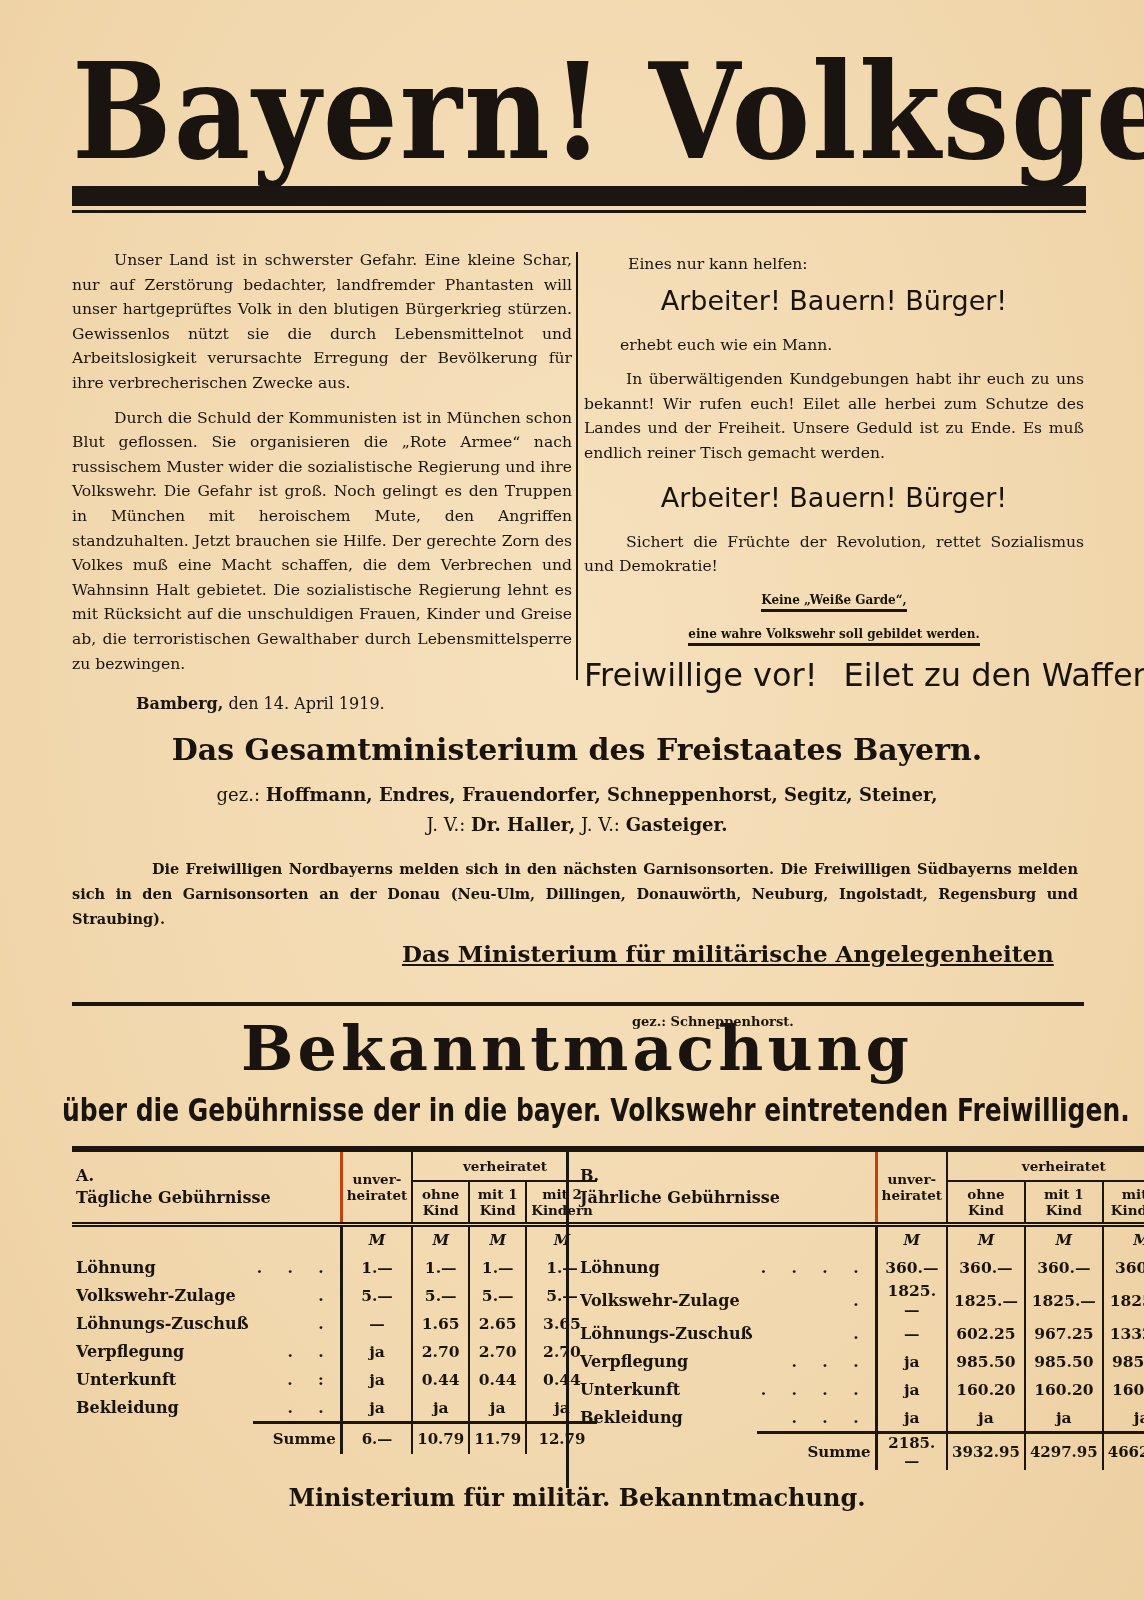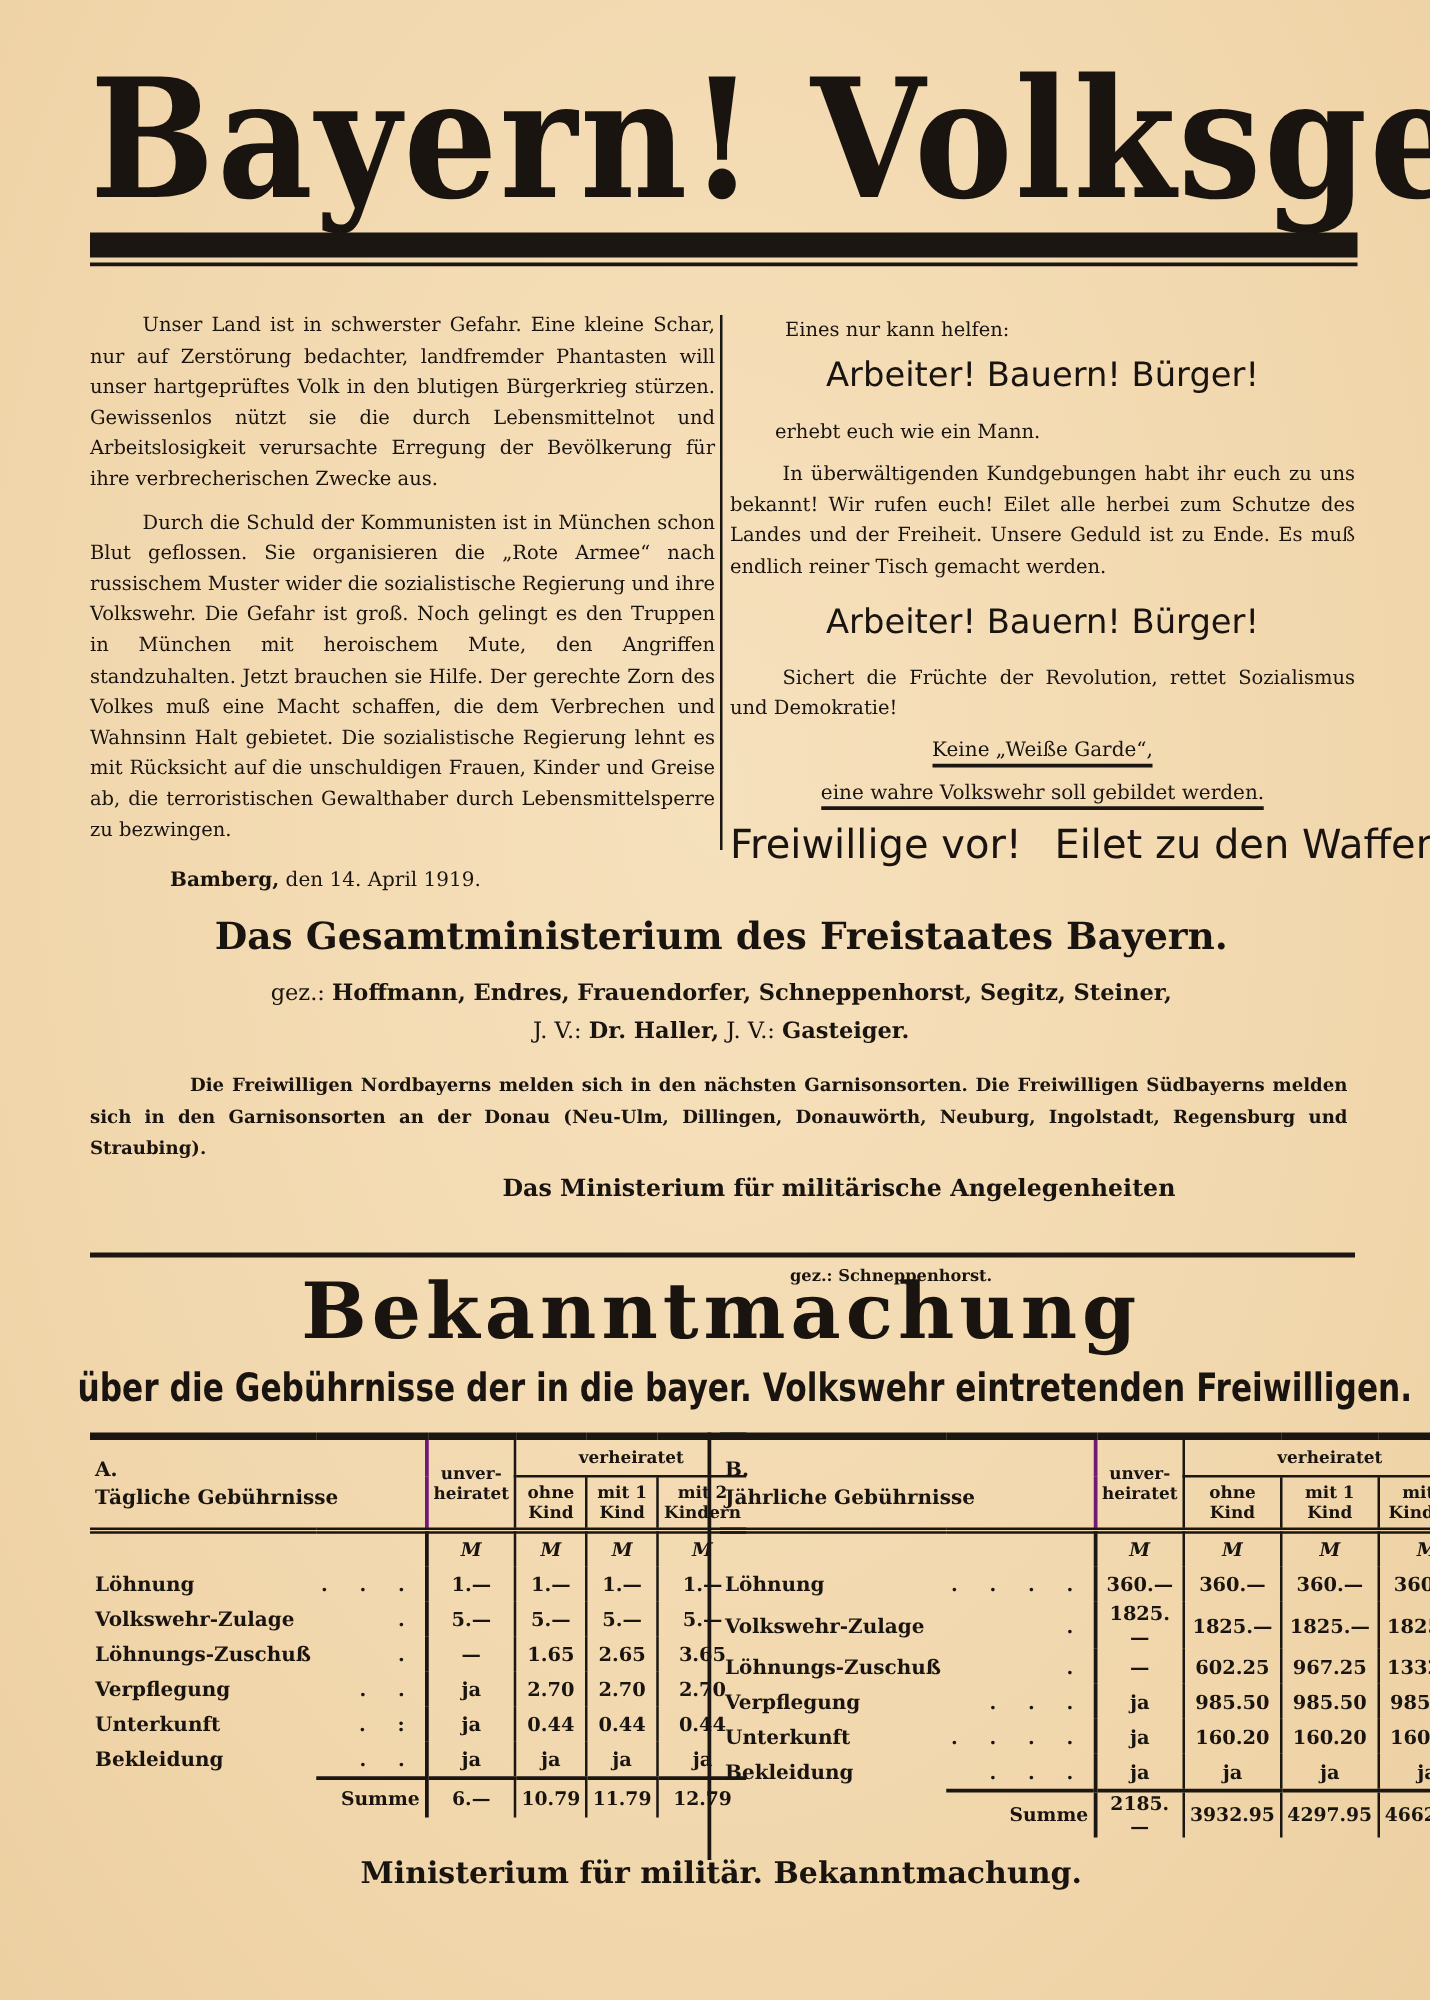--- a/index.html
+++ b/index.html
@@ -29,63 +29,63 @@
   .col-divider { position: absolute; left: 504px; top: 252px; width: 2px; height: 428px; background: #1b1612; }
   .col p { margin: 0 0 10px 0; text-indent: 42px; }
   .col p.noindent { text-indent: 0; margin-left: 36px; }
   .col p.intro { text-indent: 44px; margin-bottom: 2px; }
 
   .call {
     font-family: "DejaVu Sans", sans-serif; font-size: 27px; line-height: 44px;
     text-align: center; margin: 0 0 4px 0; text-indent: 0 !important;
   }
   .underlined-line {
-    text-align: center; font-weight: normal; font-size: 16px; line-height: 22px;
+    text-align: center; font-weight: bold; font-size: 12px; line-height: 22px;
     margin: 8px 0 12px 0;
   }
   .underlined-line span { border-bottom: 3px solid #1b1612; padding-bottom: 2px; }
   .final-call {
     font-family: "DejaVu Sans", sans-serif; font-size: 32px; line-height: 36px;
     text-align: right; white-space: nowrap; margin-top: 6px;
   }
   .final-call .gap { display: inline-block; width: 26px; }
 
   .place-date { position: absolute; left: 64px; top: 694px; font-size: 16px; }
   .place-date b { font-weight: bold; }
   .ministry-title {
     position: absolute; left: 0; top: 728px; width: 1010px; text-align: center;
     font-family: "DejaVu Serif", serif; font-weight: bold; font-size: 30px; line-height: 44px;
   }
   .signatories { position: absolute; left: 0; top: 780px; width: 1010px; text-align: center; font-size: 18px; line-height: 30px; }
   .signatories b { font-weight: bold; }
 
   .recruit { position: absolute; left: 0; top: 856px; width: 1006px; font-size: 14.5px; line-height: 25px; text-align: justify; font-weight: bold; }
   .recruit span.indent { display: inline-block; width: 80px; }
-  .mil-ministry { position: absolute; left: 330px; top: 940px; font-size: 19px; font-weight: bold; white-space: nowrap; }
+  .mil-ministry { position: absolute; left: 330px; top: 940px; font-size: 23px; font-weight: bold; white-space: nowrap; text-decoration: underline; }
   .mil-sign { position: absolute; left: 560px; top: 1014px; font-size: 13px; font-weight: bold; white-space: nowrap; }
 
   .rule-section { position: absolute; left: 0; top: 1002px; width: 1012px; height: 4px; background: #1b1612; }
   .bekannt {
     position: absolute; left: 0; top: 1012px; width: 1010px; text-align: center;
     font-family: "DejaVu Serif", serif; font-weight: bold; font-size: 62px; line-height: 74px; letter-spacing: 4px;
   }
   .bekannt-sub {
     position: absolute; left: -10px; top: 1086px; width: 1030px; text-align: center;
     font-family: "DejaVu Sans", sans-serif; font-weight: bold; font-size: 25px; line-height: 40px;
     white-space: nowrap; transform: scaleY(1.25); transform-origin: top center;
   }
 
   table.pay { position: absolute; border-collapse: collapse; font-size: 15px; }
   .pay-a { left: 0; top: 1146px; width: 492px; }
   .pay-b { left: 504px; top: 1146px; width: 504px; }
   table.pay th, table.pay td { padding: 0 4px; text-align: center; vertical-align: middle; }
   table.pay thead tr.top th { border-top: 6px solid #1b1612; }
   table.pay thead th { font-weight: bold; font-size: 13.5px; line-height: 16px; }
   table.pay th.label { text-align: left; font-size: 16px; line-height: 22px; padding-left: 4px; }
-  table.pay th.unv { border-left: 3px solid #701a75; border-right: 2px solid #1b1612; }
+  table.pay th.unv { border-left: 3px solid #c2410c; border-right: 2px solid #1b1612; }
   table.pay th.verh { border-bottom: 2px solid #1b1612; height: 28px; }
   table.pay th.sub { border-right: 2px solid #1b1612; height: 40px; }
   table.pay th.sub:last-child { border-right: none; }
   table.pay thead tr.sep th { height: 0; padding: 0; border-top: 5px double #1b1612; }
   table.pay td { font-weight: bold; height: 28px; font-family: "DejaVu Serif", serif; font-size: 15.5px; }
   table.pay td.row-label { text-align: left; font-size: 16px; white-space: nowrap; padding-left: 4px; }
   table.pay td.dots { text-align: right; padding-right: 6px; white-space: nowrap; letter-spacing: 10px; }
   table.pay td.c1 { border-left: 3px solid #1b1612; }
   table.pay td.cv { border-left: 2px solid #1b1612; }
   table.pay tr.unit td { height: 26px; font-style: italic; font-size: 15px; }

